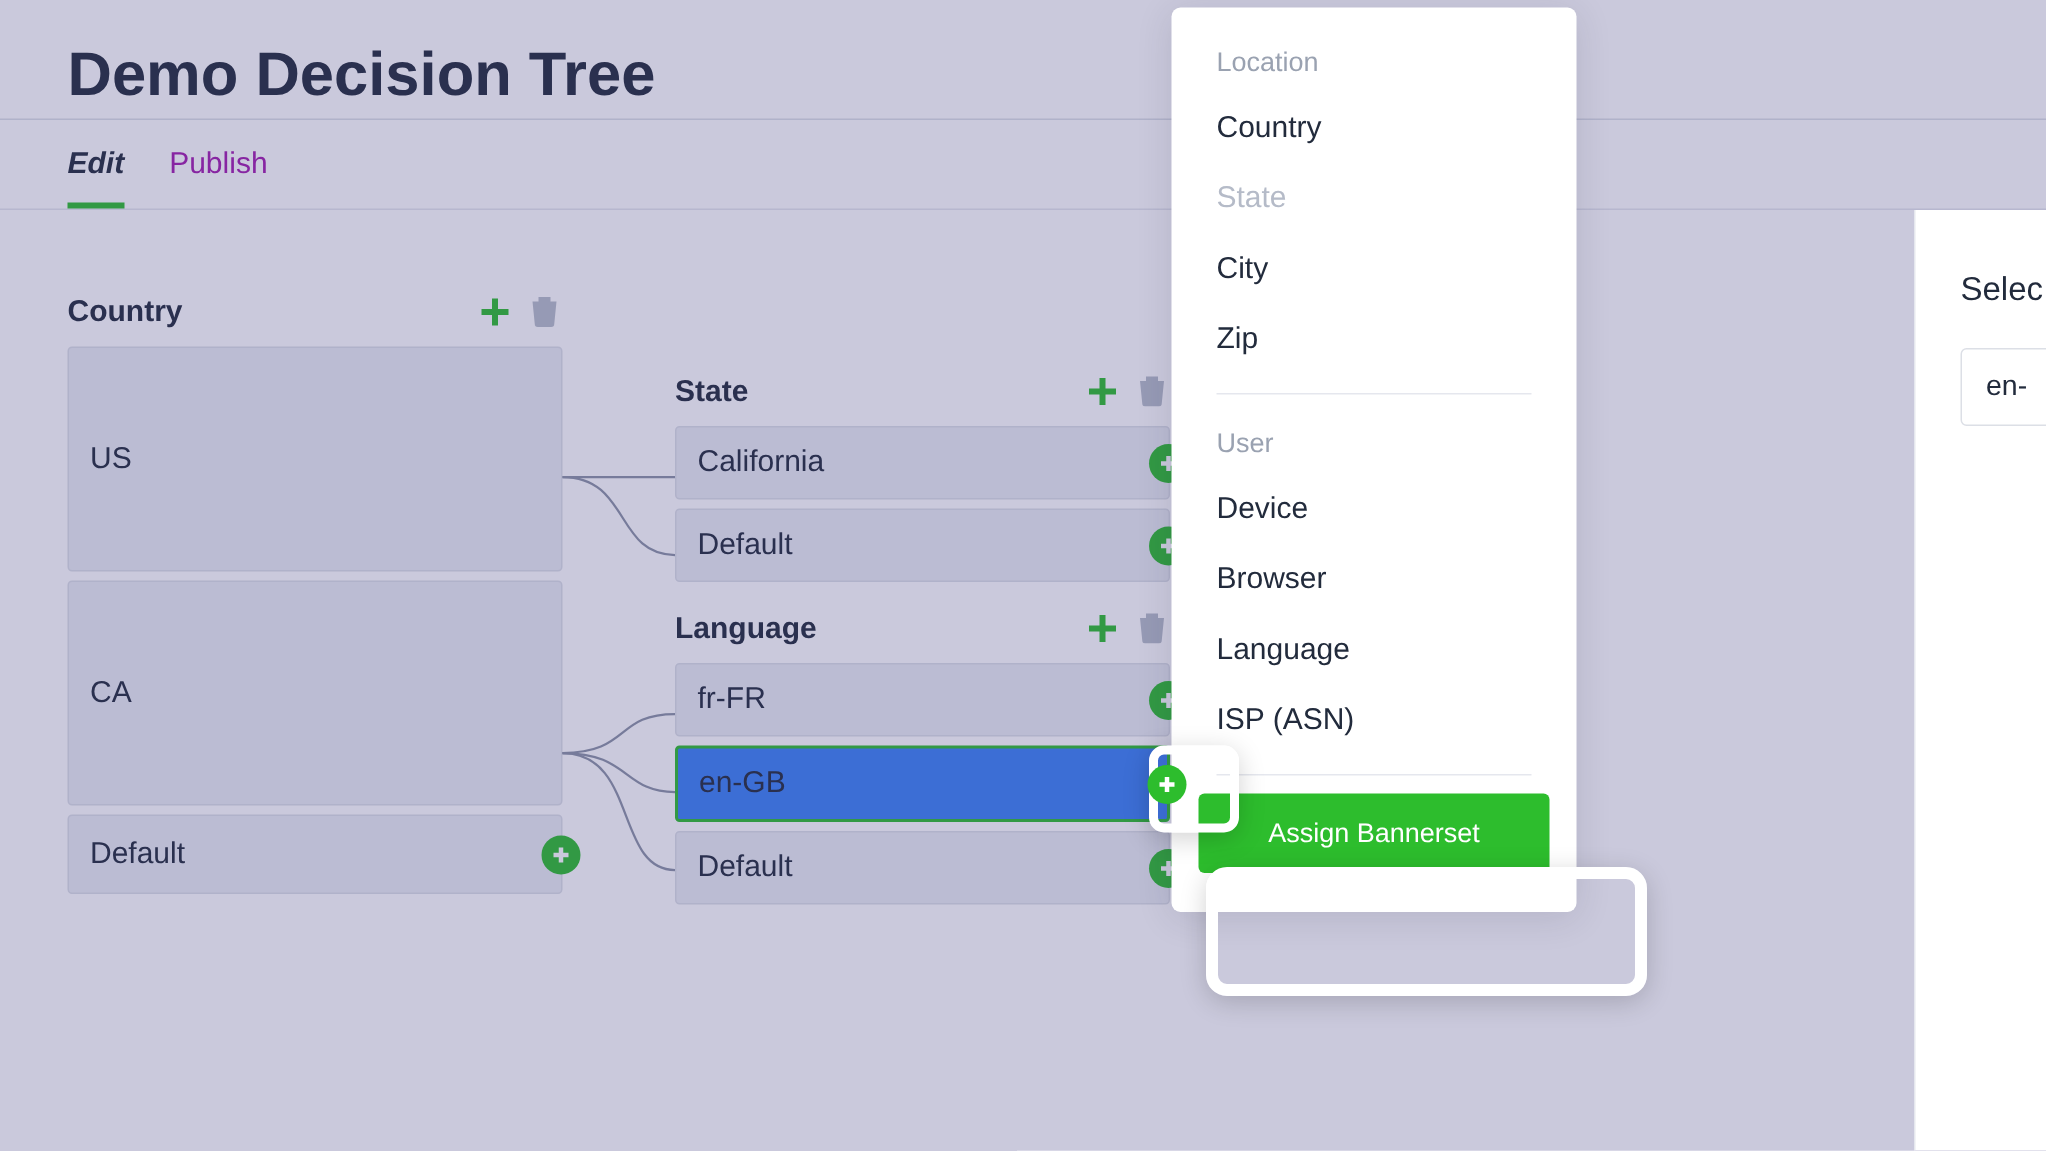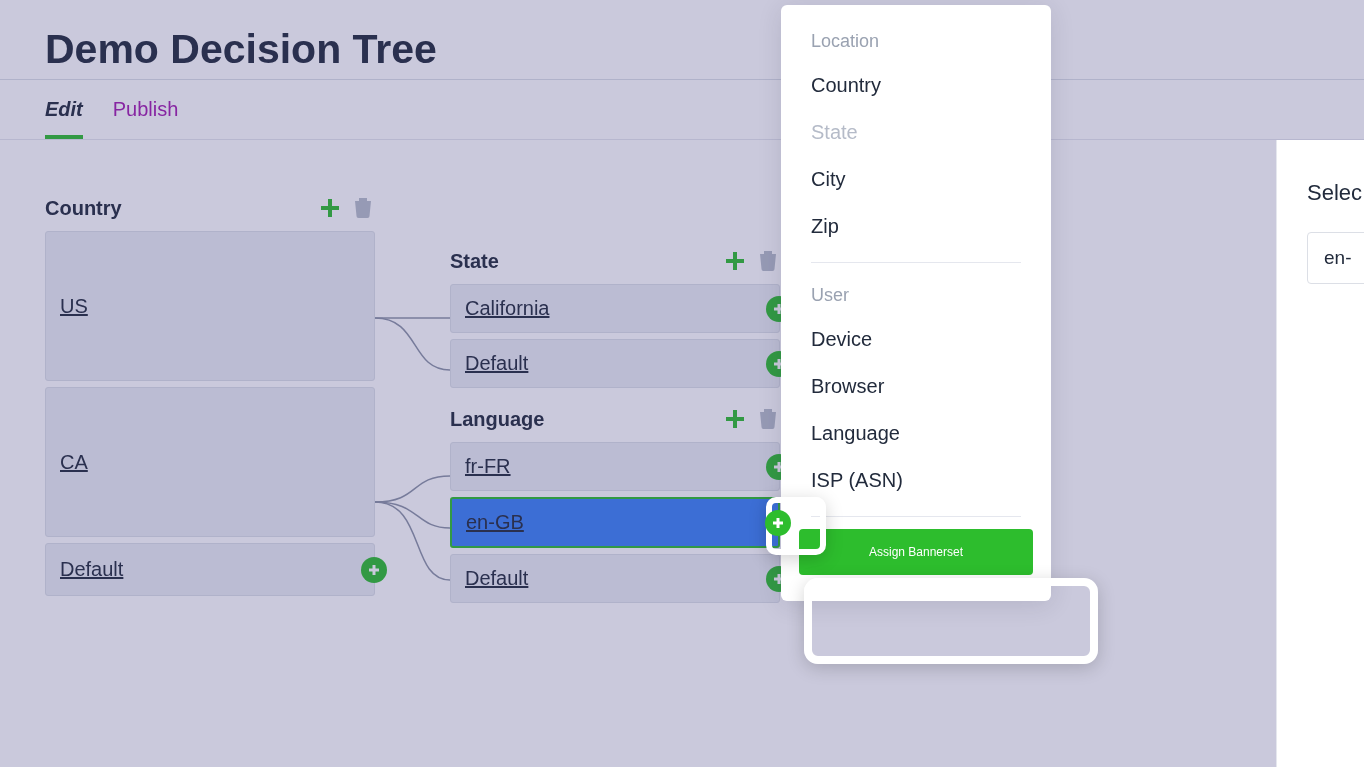--- a/index.html
+++ b/index.html
@@ -85,21 +85,20 @@
   .node-card {
     background: #eaedf3;
     border: 1px solid #dcdfe6;
     border-radius: 3px;
     padding: 18px 14px;
     font-size: 20px;
     color: #222b3c;
     display: flex;
     align-items: center;
     position: relative;
-    text-decoration: underline;
   }
   .node-stack .node-card { margin-bottom: 6px; }
 
   .chip-plus {
     width: 26px; height: 26px;
     background: #2dbd2d;
     border-radius: 999px;
     display: inline-flex;
     align-items: center; justify-content: center;
     cursor: pointer;
@@ -172,21 +171,21 @@
   }
   .dd-divider {
     height: 1px;
     background: #e5e7ee;
     margin: 12px 30px;
   }
   .assign-btn {
     margin: 12px 18px 0 18px;
     background: #2dbd2d;
     color: #fff;
-    font-size: 12px;
+    font-size: 18px;
     text-align: center;
     padding: 16px 0;
     border-radius: 4px;
     cursor: pointer;
     position: relative;
     z-index: 40;
   }
 
   
   .right-panel {

